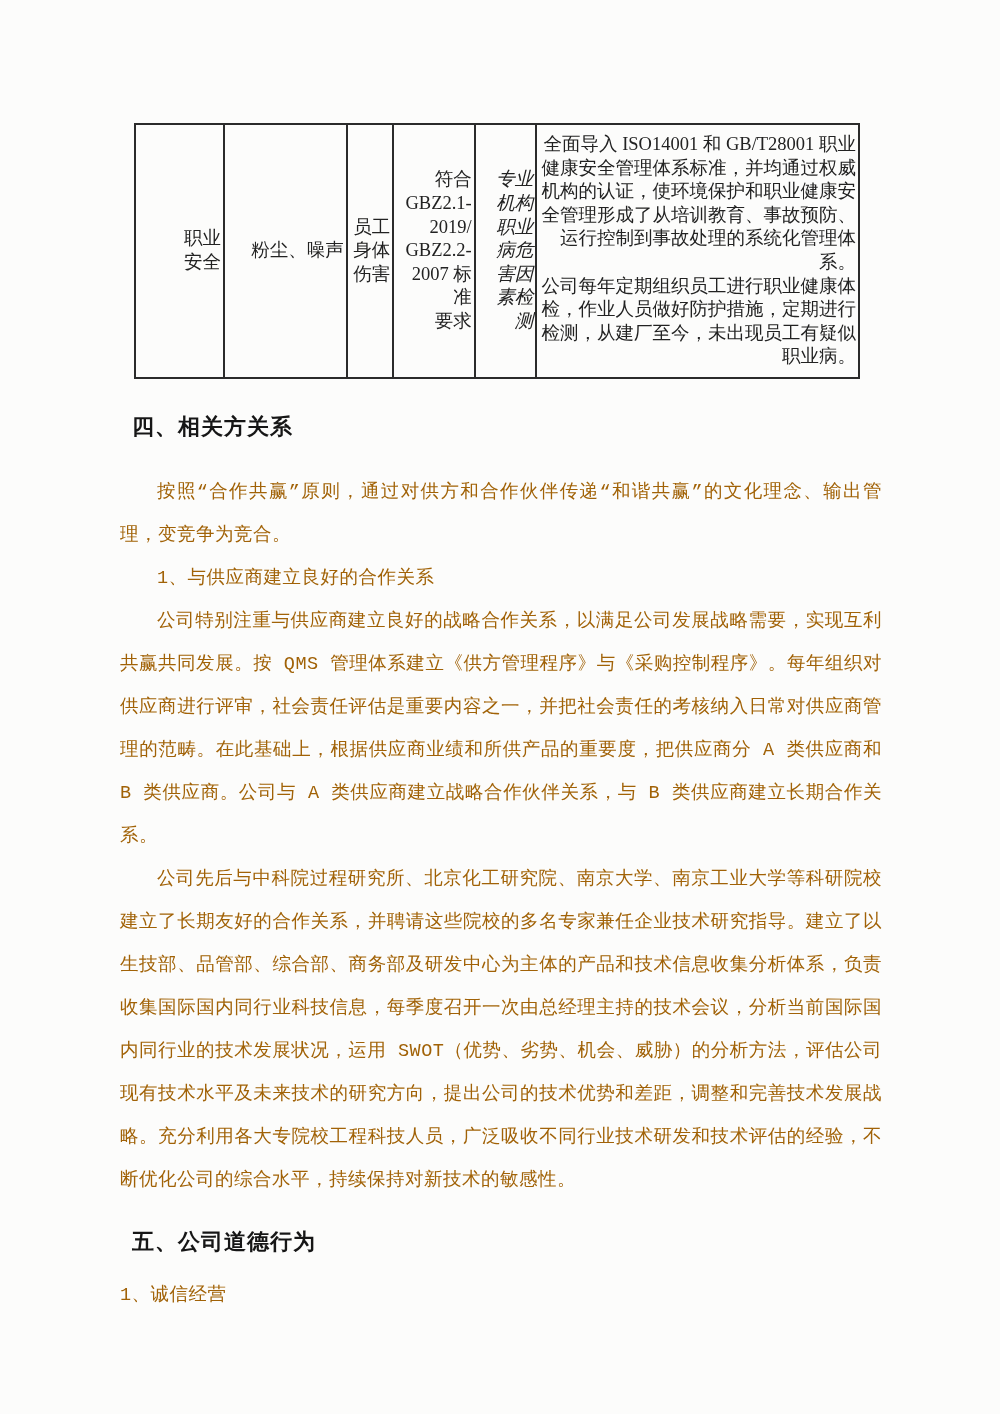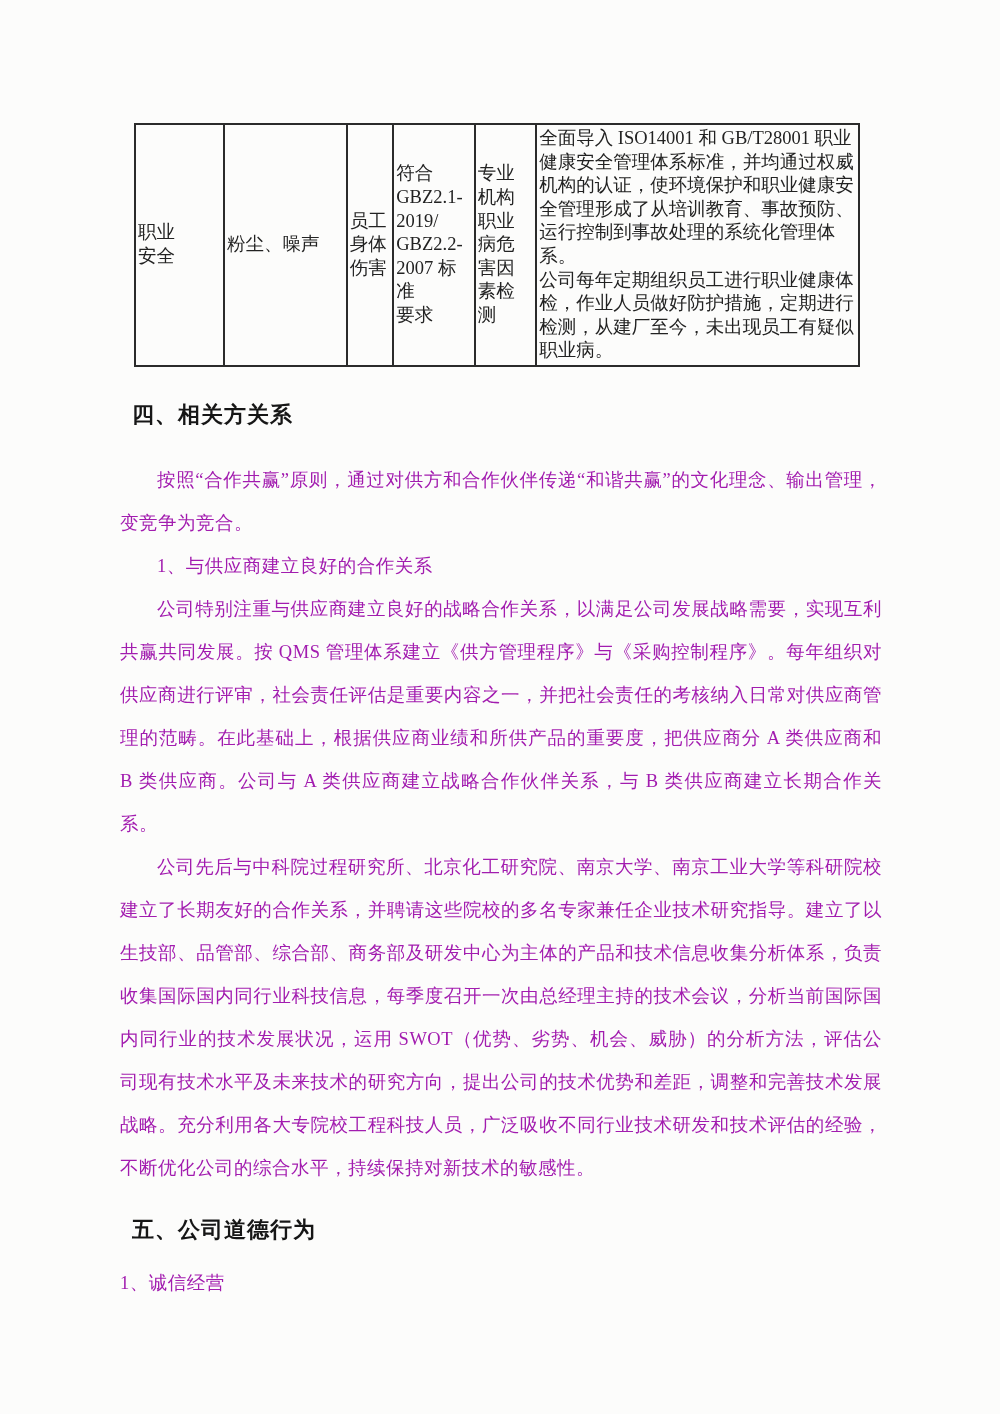--- a/index.html
+++ b/index.html
@@ -23,32 +23,32 @@
     border-collapse: collapse;
     table-layout: fixed;
     margin: 123px 0 0 14px;
     width: 726px;
   }
   table.hazard-table td {
     border: 2px solid #2b2b2b;
     font-size: 18.5px;
     line-height: 23.6px;
     vertical-align: middle;
-    text-align: left;
+    text-align: right;
     white-space: pre-line;
-    padding: 2px 2px;
+    padding: 8px 2px;
     height: 230px;
     box-sizing: border-box;
     color: #222;
   }
   td.c1 { width: 84px; }
   td.c2 { width: 116px; white-space: normal; }
   td.c3 { width: 44px; }
   td.c4 { width: 77px; }
-  td.c5 { width: 58px; }
+  td.c5 { width: 58px; font-style: italic; }
   td.c6 {
     width: 305px;
     text-align: justify;
     vertical-align: top;
     padding: 3px 7px 3px 8px;
   }
   
   h2.sec-heading {
     font-family: "Liberation Sans", "DejaVu Sans", sans-serif;
     font-size: 22px;
@@ -59,21 +59,22 @@
     letter-spacing: 1px;
   }
   #h4 { margin-top: 34px; }
   #h5 { margin-top: 26px; }
   p.body {
     font-size: 18.5px;
     line-height: 43px;
     letter-spacing: 0.5px;
     text-align: justify;
     margin: 0;
-    color: #a21caf;
+    color: #a16207;
+    font-family: Liberation Mono, monospace;
   }
   p.indent { text-indent: 2em; }
   p.intro { margin-top: 30px; }
   p.item-title { text-align: left; }
   #s5-item { margin-top: 18px; }
 </style>
 </head>
 <body>
 
 <div class="page">

